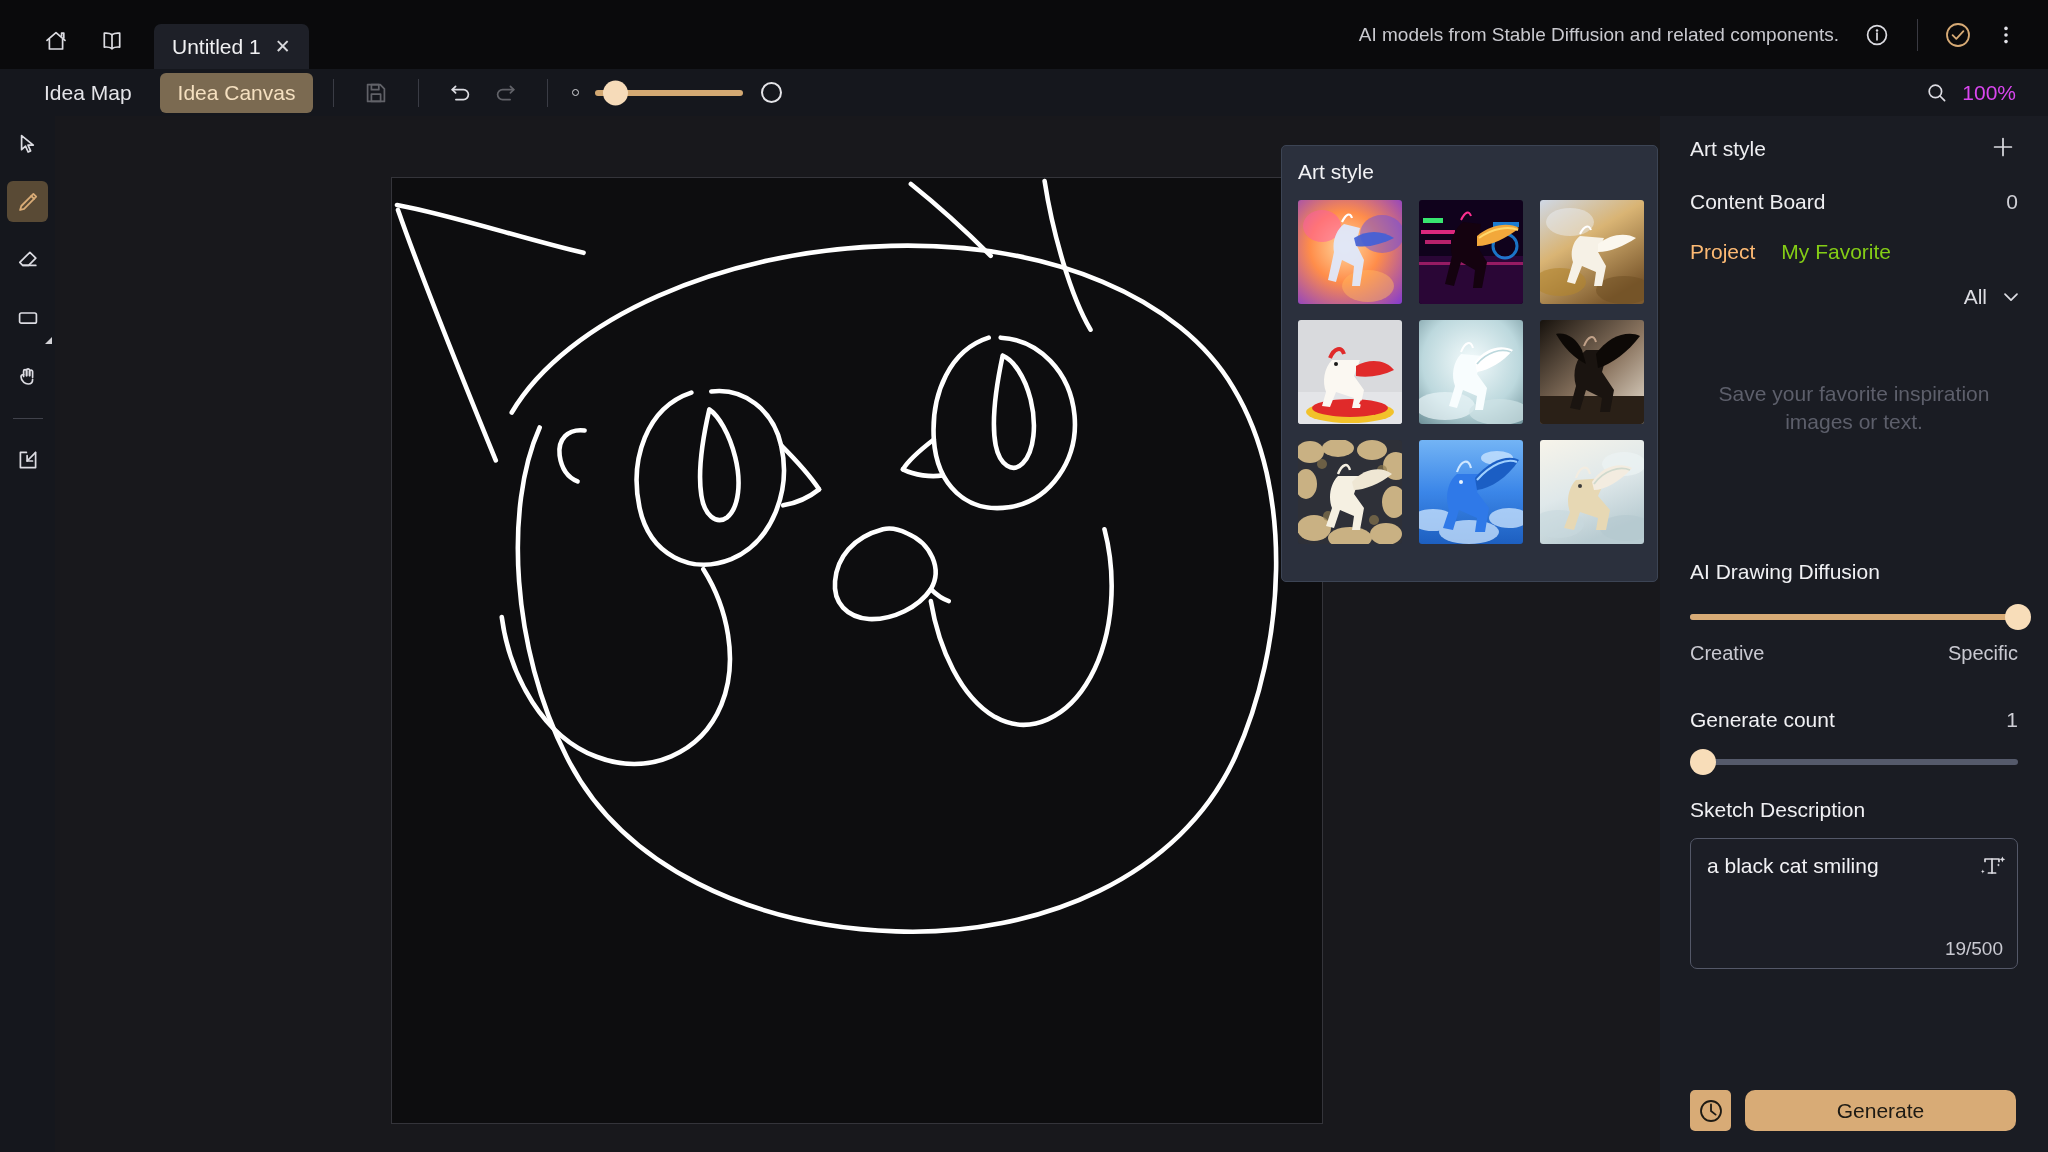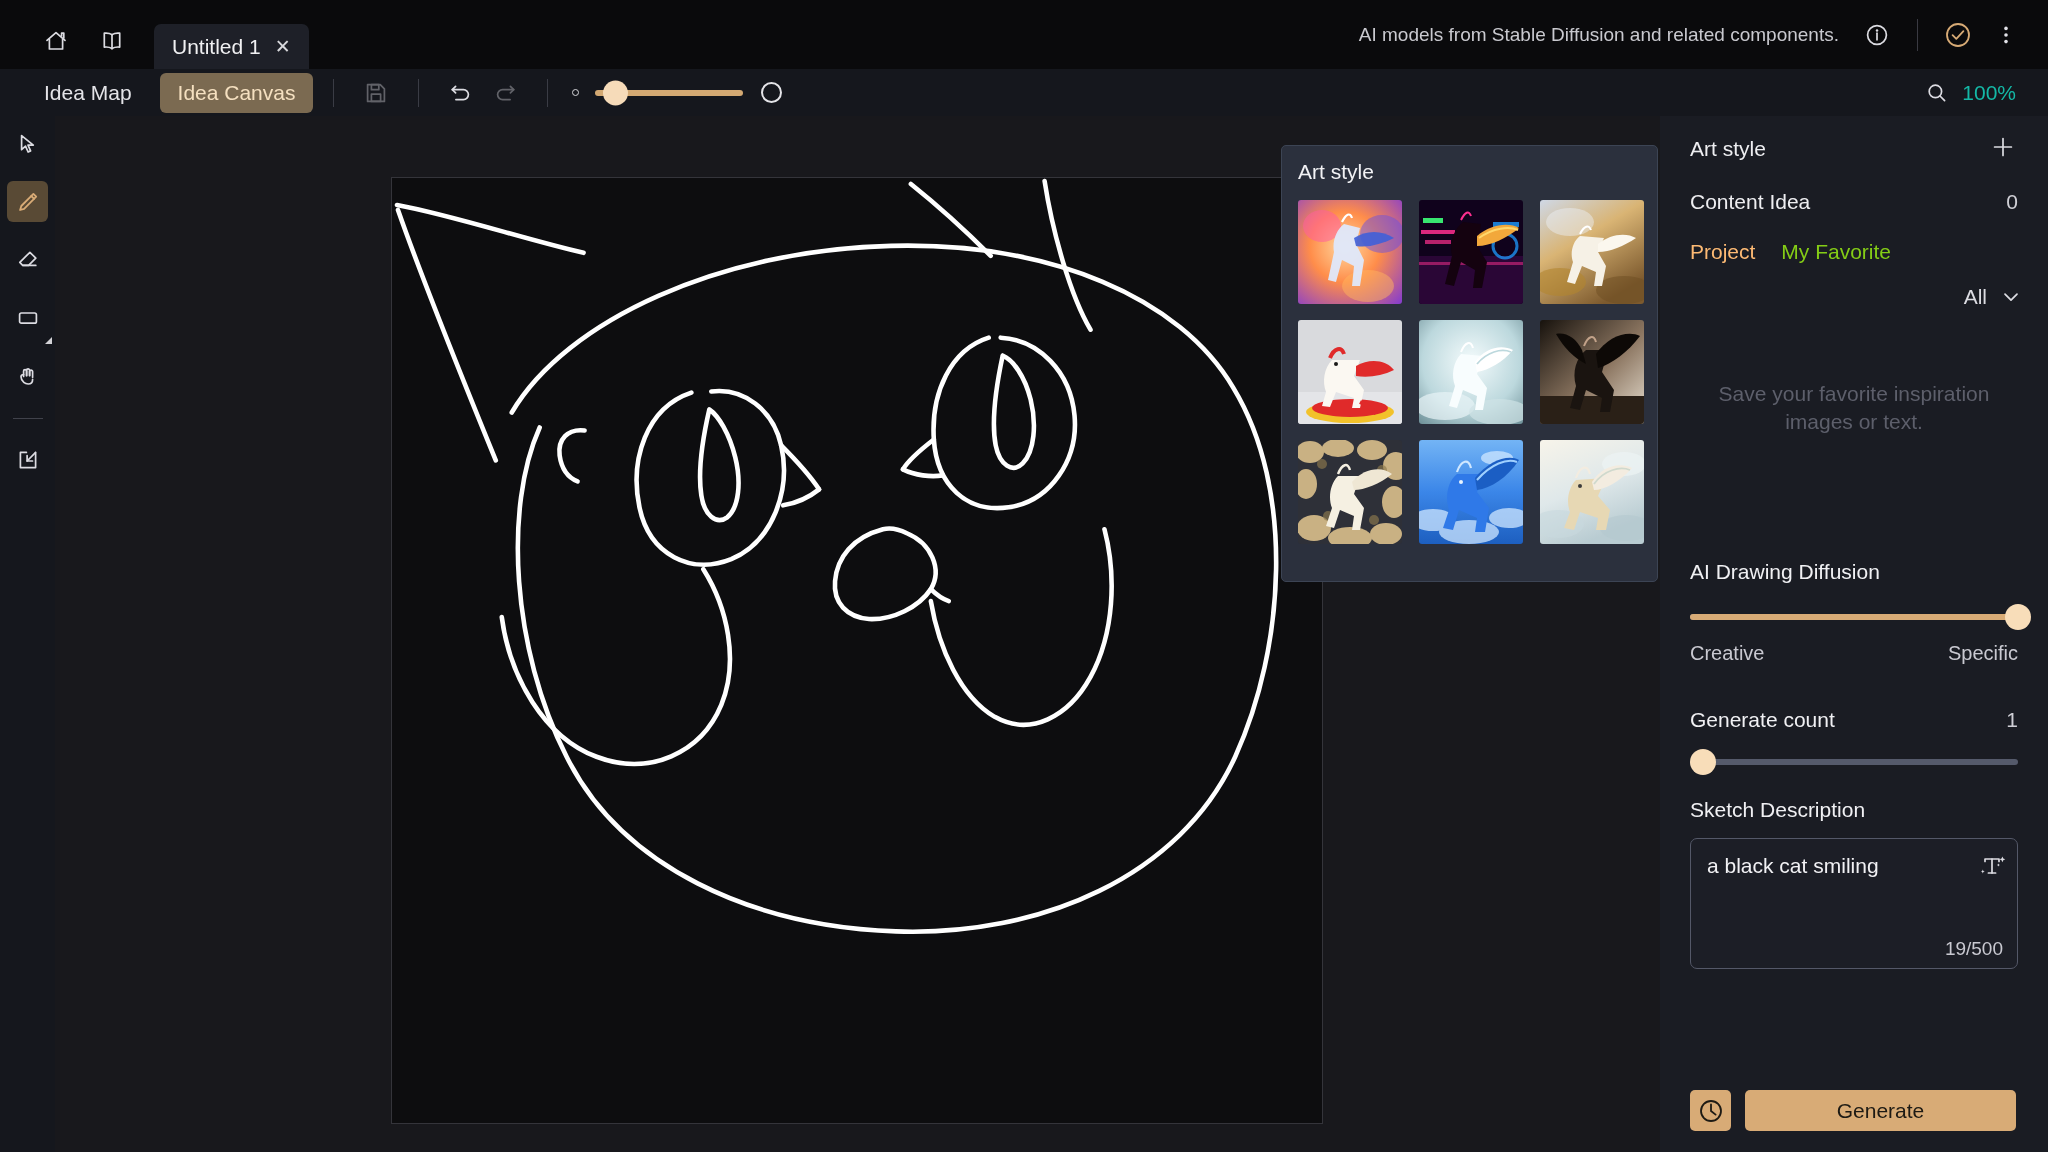--- a/index.html
+++ b/index.html
@@ -59,21 +59,21 @@
   }
   .tbar-btn.disabled { opacity: .38; }
   .brush-group { display: flex; align-items: center; gap: 0; padding-left: 4px; }
   .dot-small { width: 7px; height: 7px; border: 1.6px solid #d6d6da; border-radius: 50%; margin-right: 16px; }
   .dot-large { width: 21px; height: 21px; border: 2px solid #e4e4e8; border-radius: 50%; margin-left: 18px; }
   .brush-slider { position: relative; width: 148px; height: 22px; display: flex; align-items: center; }
   .brush-track { position: absolute; left: 0; top: 50%; transform: translateY(-50%); width: 148px; height: 6px; background: #d3a973; border-radius: 3px; }
   .brush-knob { position: absolute; left: 8px; top: 50%; transform: translateY(-50%); width: 25px; height: 25px; border-radius: 50%; background: #f6dbb9; cursor: pointer; }
 
   .zoom-group { margin-left: auto; display: flex; align-items: center; gap: 13px; padding-right: 32px; }
-  .zoom-val { font-size: 21px; color: #14b8a6; }
+  .zoom-val { font-size: 21px; color: #d946ef; }
 
   
   .rail {
     position: absolute; top: 116px; left: 0; width: 55px; height: 1036px;
     background: #15171d;
     display: flex; flex-direction: column; align-items: center; padding-top: 7px;
   }
   .rail-btn {
     position: relative; width: 41px; height: 41px; margin-bottom: 17px;
     display: flex; align-items: center; justify-content: center;
@@ -153,21 +153,21 @@
   .ta-count { position: absolute; right: 14px; bottom: 8px; font-size: 19px; color: #c9c9d1; }
 
   .bottom-bar {
     position: absolute; left: 30px; bottom: 21px; display: flex; align-items: center; gap: 14px;
   }
   .hist-btn {
     width: 41px; height: 41px; border-radius: 5px; background: #d8ab76;
     display: flex; align-items: center; justify-content: center; cursor: pointer;
   }
   .gen-btn {
-    width: 271px; height: 41px; border-radius: 5px; background: #d8ab76;
+    width: 271px; height: 41px; border-radius: 10px; background: #d8ab76;
     display: flex; align-items: center; justify-content: center;
     font-size: 21px; color: #1d1a14; cursor: pointer;
   }
   .st { stroke: #dcdce2; stroke-width: 1.7; fill: none; stroke-linecap: round; stroke-linejoin: round; }
   .st-gold { stroke: #d8ab76; stroke-width: 1.8; fill: none; stroke-linecap: round; stroke-linejoin: round; }
   .st-dark { stroke: #1d1a14; stroke-width: 1.8; fill: none; stroke-linecap: round; stroke-linejoin: round; }
 </style>
 </head>
 <body>
 
@@ -541,21 +541,21 @@
     <div class="rp-row" style="margin-top:6px;">
       <span class="rp-label">Art style</span>
       <span class="plus-ico">
         <svg width="30" height="30" viewBox="0 0 30 30">
             <path class="st" stroke-width="1.9" d="M15 6.6v16.8M6.6 15h16.8"></path>
           </svg>
       </span>
     </div>
 
     <div class="rp-row">
-      <span class="rp-label">Content Idea</span>
+      <span class="rp-label">Content Board</span>
       <span class="rp-val">0</span>
     </div>
 
     <div class="rp-tabs">
       <span class="rp-tab on">Project</span>
       <span class="rp-tab off">My Favorite</span>
     </div>
 
     <div class="rp-filter">
       <span class="rp-filter-val">All</span>

